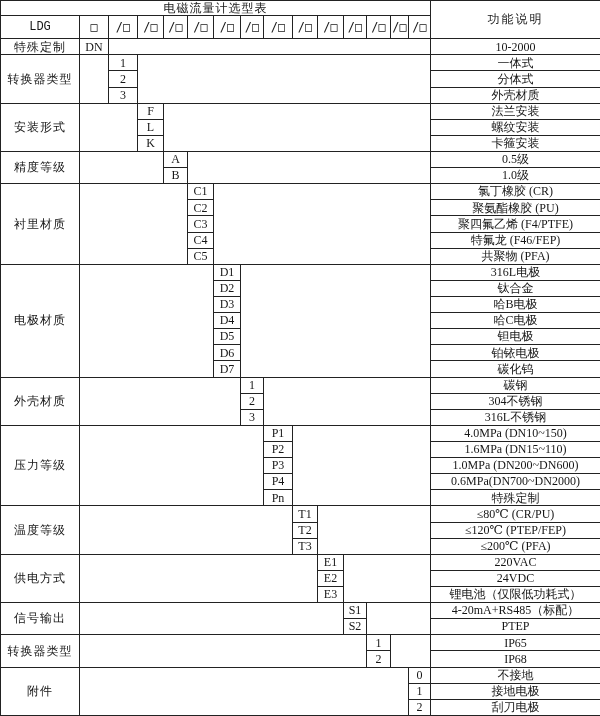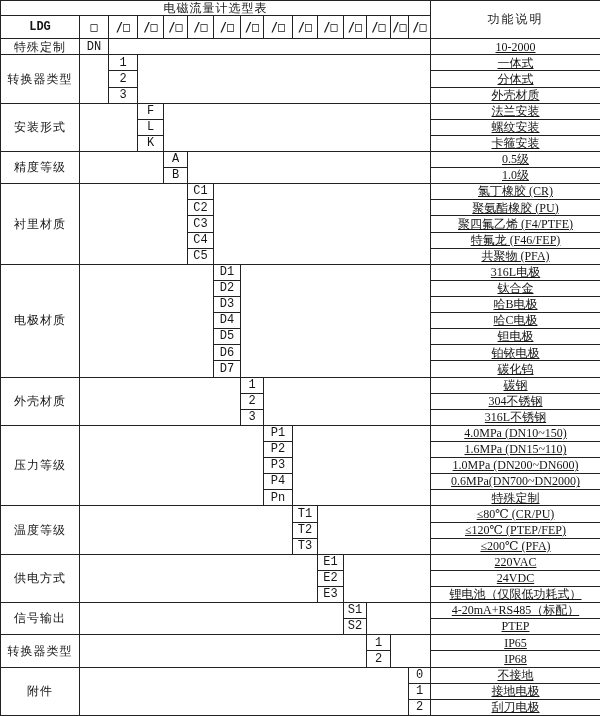--- a/index.html
+++ b/index.html
@@ -2,28 +2,28 @@
 <html><head>
 <meta charset="utf-8">
 <style>
   html,body{margin:0;padding:0;background:#fff;}
   body{width:600px;font-family:"Liberation Serif","DejaVu Serif",serif;color:#161616;}
   table.sel{width:600px;height:716px;border-collapse:collapse;table-layout:fixed;background:#fff;}
   table.sel td{border:1px solid #222;padding:0;text-align:center;vertical-align:middle;
                font-size:12px;line-height:1.05;overflow:hidden;white-space:nowrap;}
   tr{height:16px;}
   tr.row-title{height:15px;padding-left:44px;}
-  tr.row-ldg{height:23px;font-weight:bold;}
+  tr.row-ldg{height:23px;}
   td.title-cell{font-size:13px;letter-spacing:1px;}
   td.func-header{font-size:14px;letter-spacing:2px;}
   td.grp-label{font-size:13px;letter-spacing:1px;}
   td.ldg-cell{text-align:left;padding-left:6px;font-size:13px;font-family:"Liberation Mono","DejaVu Sans Mono",monospace;}
   td.box-cell{font-size:13px;font-family:"DejaVu Sans Mono",monospace;}
-  td.code-cell{font-family:Liberation Mono, monospace;font-size:12px;}
-  td.func-cell{font-size:12px;text-decoration:underline;}
+  td.code-cell{font-family:Liberation Serif, serif;font-size:12px;}
+  td.func-cell{font-size:12px;}
   td.func-left{text-align:left;padding-left:2px;border-radius:7px;}
 </style>
 </head>
 <body>
 
 <table class="sel">
   <colgroup>
     <col style="width:79px">
       <col style="width:29px">
       <col style="width:29px">

